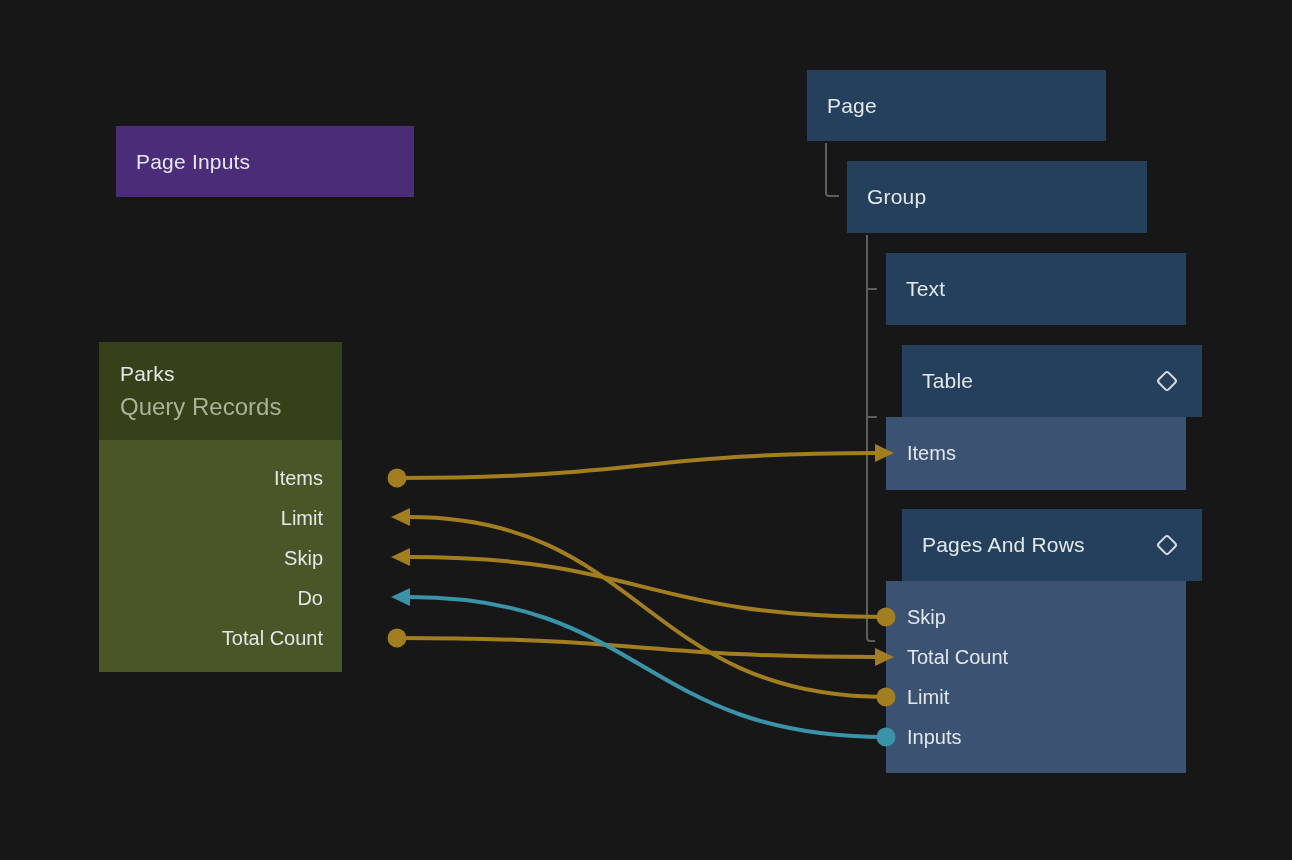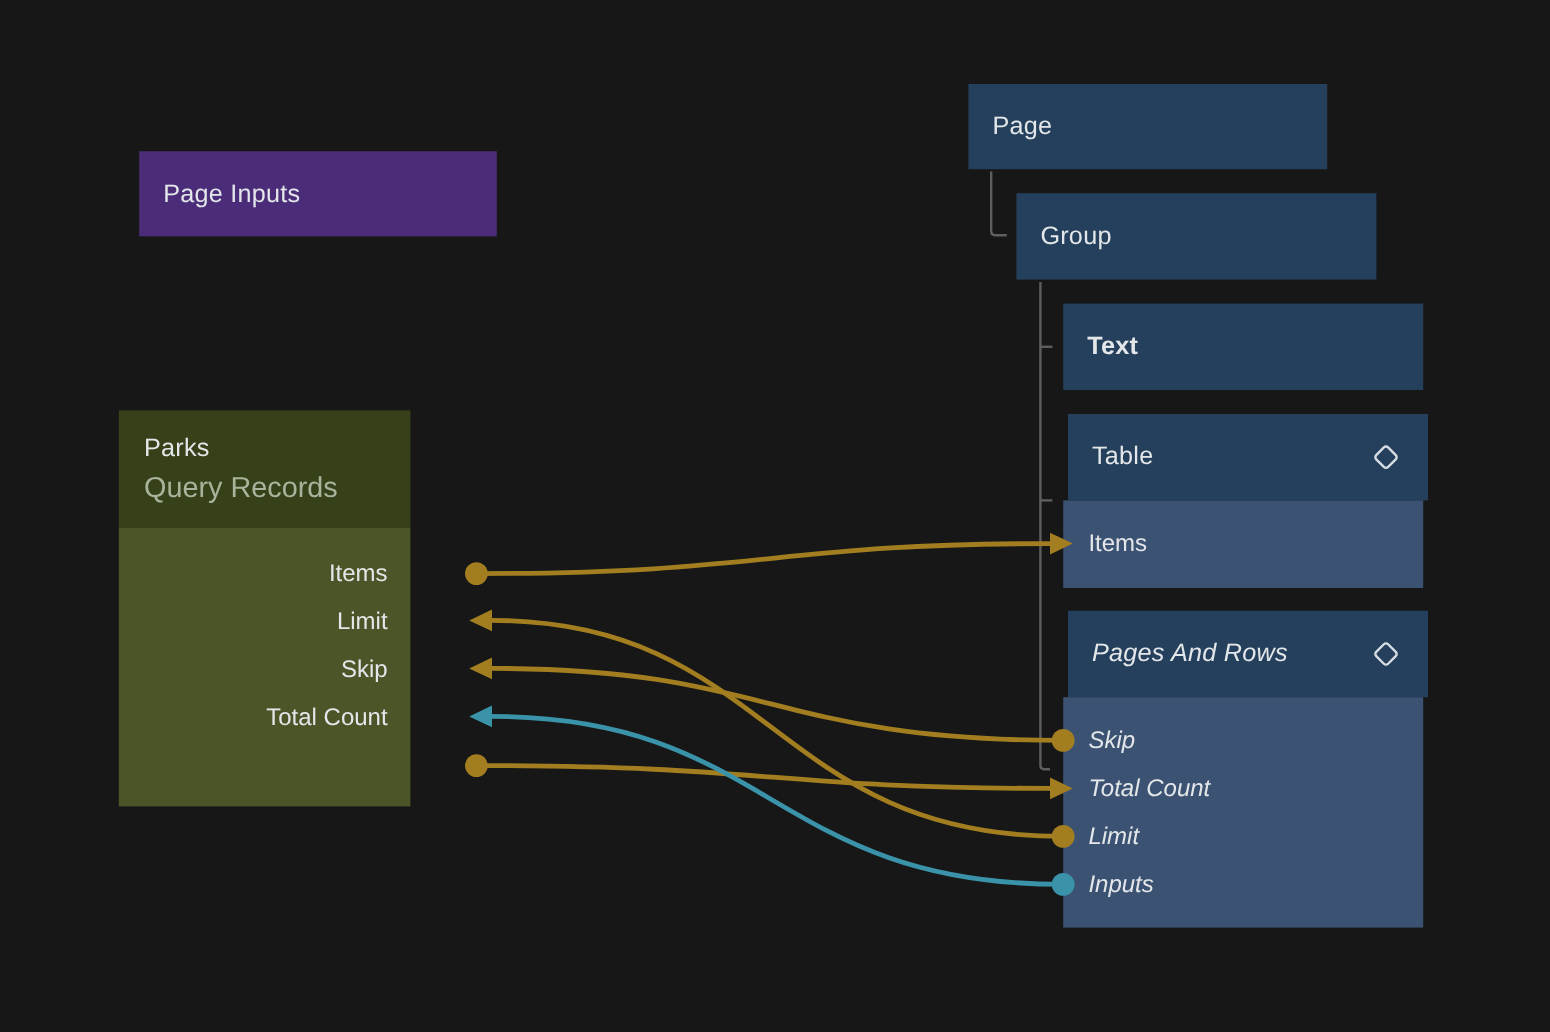--- a/index.html
+++ b/index.html
@@ -53,21 +53,21 @@
     padding-top:18px;
   }
   .parks-row{
     height:40px;line-height:40px;
     text-align:right;padding-right:19px;
     font-size:20px;color:var(--txt);
   }
 
   
   .group-header{
-    position:absolute;left:4px;top:0;width:100%;height:72px;
+    position:absolute;left:16px;top:0;width:100%;height:72px;
     background:var(--blue-header);
     display:flex;align-items:center;justify-content:space-between;
     padding:0 22px 0 20px;
     text-align:right;
   }
   .group-body{
     position:absolute;left:0;width:100%;
     background:var(--blue-body);
   }
   .port-row{
@@ -106,51 +106,52 @@
 
   <div class="box" style="left:99px;top:342px;width:243px;height:330px;">
     <div class="parks-header">
       <span class="node-title">Parks</span>
       <span class="parks-sub">Query Records</span>
     </div>
     <div class="parks-body">
       <div class="parks-row">Items</div>
       <div class="parks-row">Limit</div>
       <div class="parks-row">Skip</div>
+      <div class="parks-row">Do</div>
       <div class="parks-row">Total Count</div>
     </div>
   </div>
 
   <div class="box blue title-node" style="left:847px;top:161px;width:300px;height:72px;">
     <span class="node-title">Group</span>
   </div>
 
   <div class="box blue title-node" style="left:807px;top:70px;width:299px;height:71px;">
     <span class="node-title">Page</span>
   </div>
 
-  <div class="box blue title-node" style="left:886px;top:253px;width:300px;height:72px;font-weight:bold;">
+  <div class="box blue title-node" style="left:886px;top:253px;width:300px;height:72px;">
     <span class="node-title">Text</span>
   </div>
 
   <div class="box" style="left:886px;top:345px;width:300px;height:145px;">
     <div class="group-header">
       <span class="node-title">Table</span>
       <span class="diamond-icon">
         <svg width="26" height="26" viewBox="0 0 26 26">
           <rect x="6" y="6" width="14" height="14" rx="2.5" transform="rotate(45 13 13)" fill="none" stroke="#d7dce2" stroke-width="2"></rect>
         </svg>
       </span>
     </div>
     <div class="group-body" style="top:72px;height:73px;">
       <div class="single-row">Items</div>
     </div>
   </div>
 
-  <div class="box" style="left:886px;top:509px;width:300px;height:241px;font-style:italic;">
+  <div class="box" style="left:886px;top:509px;width:300px;height:241px;">
     <div class="group-header">
       <span class="node-title">Pages And Rows</span>
       <span class="diamond-icon">
         <svg width="26" height="26" viewBox="0 0 26 26">
           <rect x="6" y="6" width="14" height="14" rx="2.5" transform="rotate(45 13 13)" fill="none" stroke="#d7dce2" stroke-width="2"></rect>
         </svg>
       </span>
     </div>
     <div class="group-body" style="top:72px;height:192px;padding-top:16px;">
       <div class="port-row">Skip</div>

